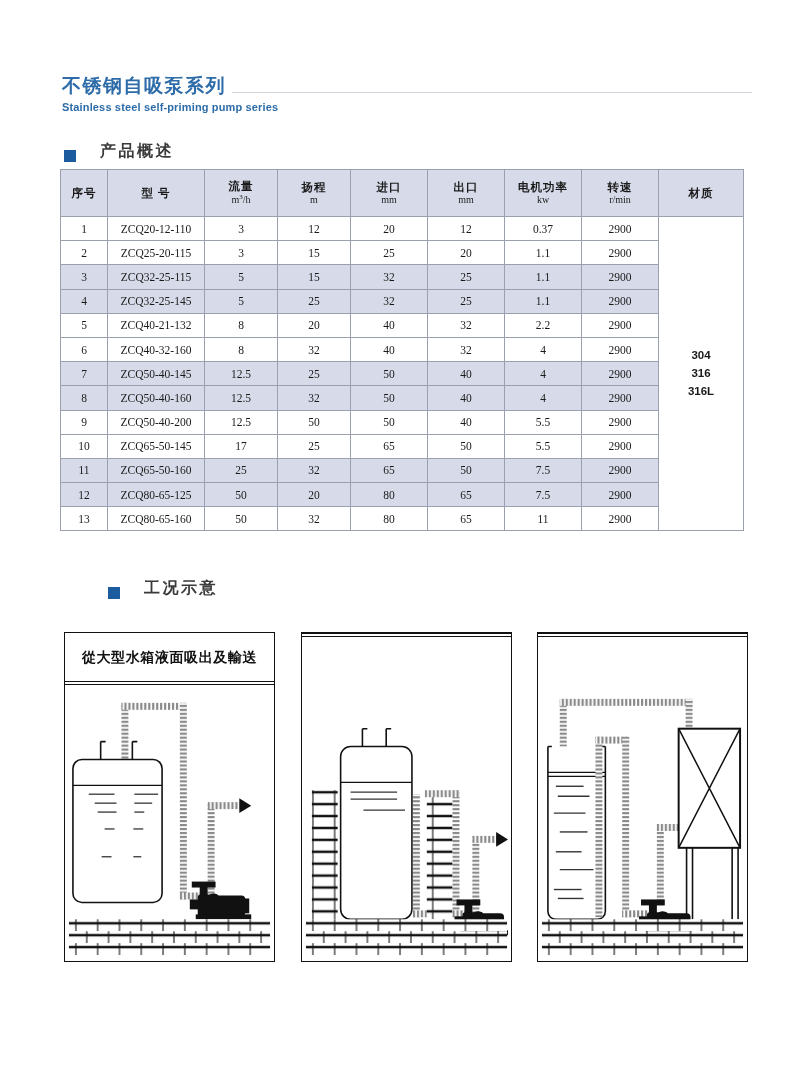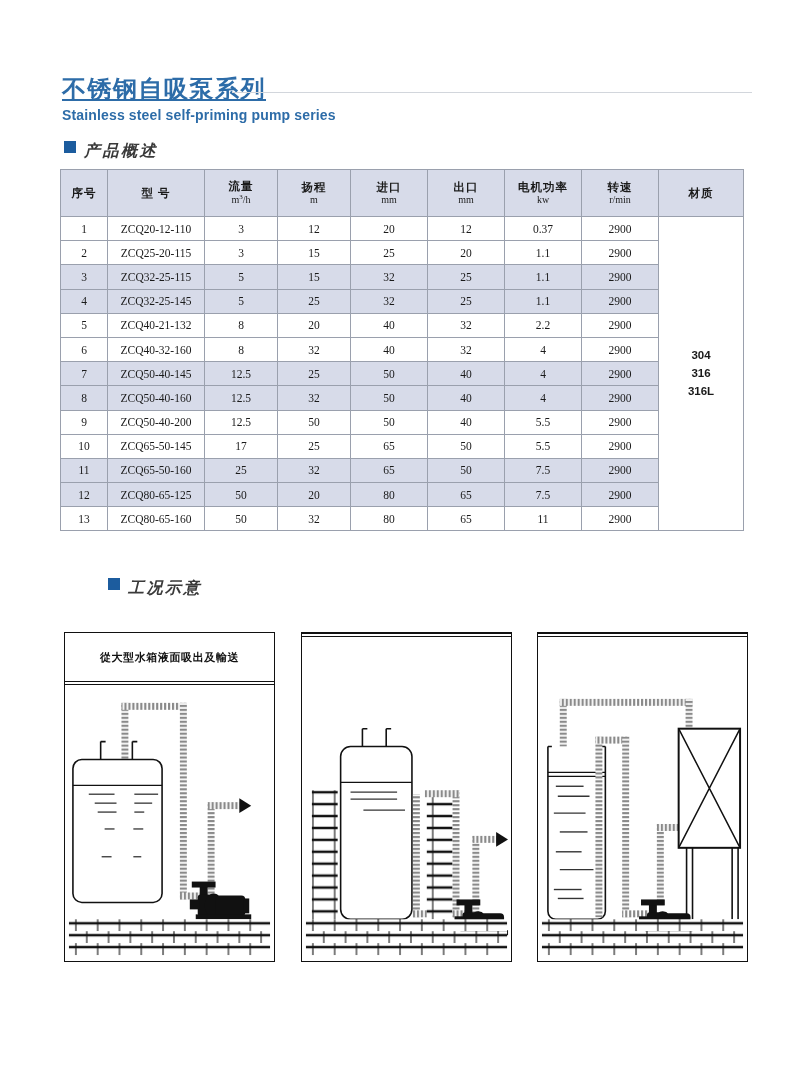--- a/index.html
+++ b/index.html
@@ -9,34 +9,34 @@
     font-family:"Liberation Sans","DejaVu Sans",sans-serif;
     color:#1a1a1a;
     position:relative;
     overflow:hidden;
   }
   .page{position:relative;width:811px;height:1092px;}
 
   
   .title-block{position:absolute;left:62px;top:74px;width:690px;}
   .title-cn{
-    font-size:24px;font-weight:700;color:#2d6ca8;letter-spacing:1.5px;
-    line-height:1.25;margin:0;text-decoration:underline;
+    font-size:19px;font-weight:700;color:#2d6ca8;letter-spacing:1.5px;
+    line-height:1.25;margin:0;
   }
   .title-rule{
     position:absolute;left:170px;top:18px;right:0;height:1px;
     background:#d2d6dc;
   }
   .title-en{
-    font-size:14px;font-weight:700;color:#2d6ca8;letter-spacing:.15px;
+    font-size:11px;font-weight:700;color:#2d6ca8;letter-spacing:.15px;
     margin-top:3px;line-height:1.2;
   }
 
   
-  .section-head{position:absolute;display:flex;align-items:flex-start;gap:8px;font-style:italic;}
+  .section-head{position:absolute;display:flex;align-items:flex-end;gap:24px;}
   .sq{width:12px;height:12px;background:#1c5c9e;flex:none;display:block;}
   .section-label{font-size:16px;font-weight:700;color:#3a3a3a;letter-spacing:2.5px;}
   #sec-overview{left:64px;top:141px;}
   #sec-cases{left:64px;top:578px;padding-left:44px;}
 
   
   .tbl-wrap{position:absolute;left:60px;top:169px;width:683px;}
   table{border-collapse:collapse;width:683px;table-layout:fixed;
         font-size:11px;color:#1a1a1a;}
   table td,table th{
@@ -71,21 +71,21 @@
 
   
   .panels{position:absolute;left:64px;top:632px;width:684px;height:330px;
           display:flex;justify-content:space-between;}
   .panel{
     width:211px;height:330px;border:1.6px solid #111;
     background:#fff;position:relative;box-sizing:border-box;
   }
   .panel-cap{
     height:48px;display:flex;align-items:center;justify-content:center;
-    text-align:center;font-size:11px;font-weight:700;color:#111;
+    text-align:center;font-size:14px;font-weight:700;color:#111;
     letter-spacing:.6px;line-height:1.35;padding:0 4px;box-sizing:border-box;
   }
   .cap2{font-size:12px;}
   .panel-div{height:0;border-top:1.4px solid #111;margin:0 0 2px 0;}
   .panel-div2{height:0;border-top:1.4px solid #111;}
   .panel-body{position:absolute;left:0;right:0;top:52px;bottom:0;}
   .panel-body svg{display:block;width:100%;height:100%;}
 </style>
 </head>
 <body>

